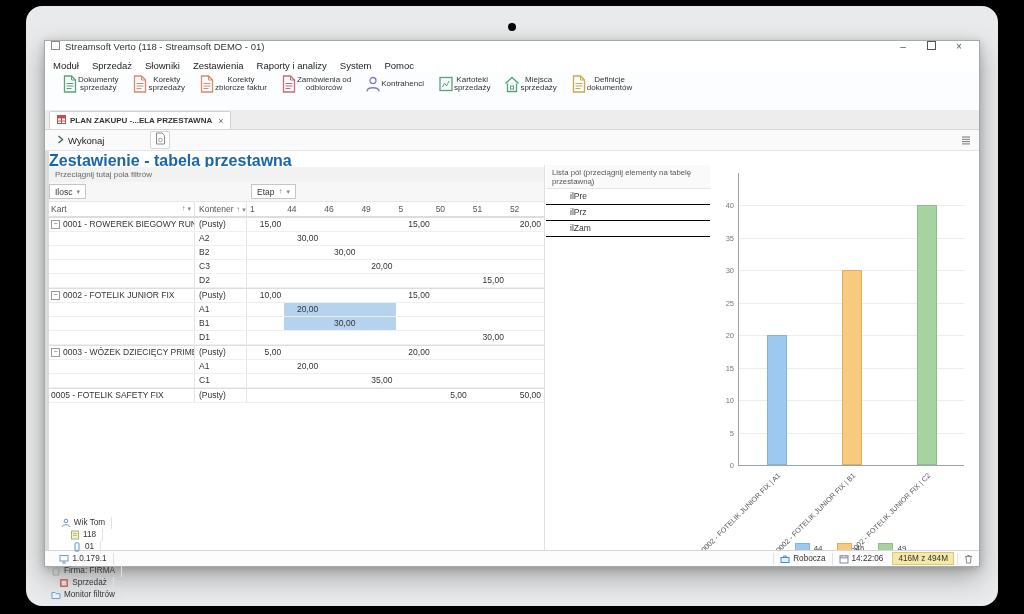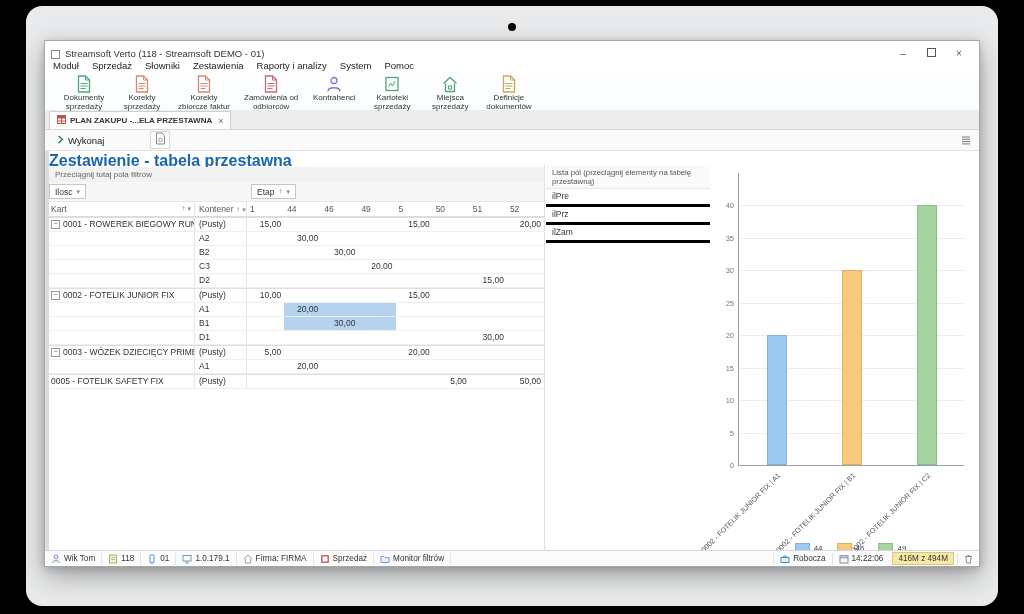--- a/index.html
+++ b/index.html
@@ -2,32 +2,32 @@
 <html><head>
 <meta charset="utf-8">
 <style>
   html,body{margin:0;padding:0;background:#000;width:1024px;height:614px;overflow:hidden;
     font-family:"Liberation Sans",sans-serif;-webkit-font-smoothing:antialiased;}
   .screen{position:absolute;left:26px;top:6px;width:972px;height:600px;background:#e9eaeb;border-radius:16px;}
   .camera-dot{position:absolute;left:508px;top:23px;width:8px;height:8px;border-radius:50%;background:#000;}
   .window{position:absolute;left:44px;top:40px;width:936px;height:527px;background:#fff;border:1px solid #a8a8a8;
     box-shadow:0 10px 25px rgba(0,0,0,.30),0 2px 8px rgba(0,0,0,.18);box-sizing:border-box;}
   
-  .titlebar{height:18px;display:flex;align-items:flex-end;padding:0 6px;font-size:9.5px;color:#333;}
+  .titlebar{height:18px;display:flex;align-items:flex-start;padding:0 6px;font-size:9.5px;color:#333;}
   .app-icon{width:9px;height:9px;border:1px solid #888;margin-right:5px;box-sizing:border-box;}
   .title-text{flex:0 0 auto;}
   .win-controls{margin-left:auto;display:flex;gap:0;}
   .win-btn{width:28px;text-align:center;color:#555;font-size:10px;cursor:default;}
   .max-box{display:inline-block;width:7px;height:7px;border:1px solid #555;}
   
   .menubar{height:13px;display:flex;align-items:center;gap:13px;padding:0 8px;font-size:9.5px;color:#222;background:#fff;}
   .menu-item{white-space:nowrap;}
   
   .toolbar{height:37px;display:flex;align-items:flex-start;padding:1px 4px 0 10px;background:#fbfdfe;border-bottom:1px solid #e8edf2;}
-  .tb-btn{display:flex;flex-direction:column;align-items:center;padding:1px 7px 0;min-width:44px;}
+  .tb-btn{display:flex;flex-direction:row;align-items:center;padding:1px 7px 0;min-width:44px;}
   .tb-ico{height:19px;display:flex;align-items:center;}
   .tb-lbl{font-size:8px;line-height:8.5px;color:#333;text-align:center;white-space:pre;margin-top:1px;}
   
   .tabbar{height:18px;background:#ededed;border-bottom:1px solid #d6d6d6;display:flex;align-items:flex-end;padding-left:4px;}
   .tab{height:17px;background:#fff;border:1px solid #d0d0d0;border-bottom:none;display:flex;align-items:center;gap:4px;
     padding:0 7px;font-size:8px;color:#333;font-weight:bold;border-radius:2px 2px 0 0;}
   .tab-close{color:#666;font-weight:normal;font-size:9px;margin-left:2px;}
   
   .commandbar{height:20px;background:#fafafa;border-bottom:1px solid #e3e3e3;display:flex;align-items:center;padding:0 6px;gap:36px;}
   .exec-btn{display:flex;align-items:center;gap:4px;font-size:9.5px;color:#222;padding:1px 6px;}
@@ -52,21 +52,21 @@
   .c-kont{padding-left:4px;border-right:1px solid #e4e4e4;overflow:hidden;white-space:nowrap;}
   .c-val{text-align:right;padding-right:3px;overflow:hidden;white-space:nowrap;}
   .c-val.sel{background:#b5d2ee;}
   .c-colhdr{text-align:left;padding-left:3px;}
   .hdr-icons{margin-left:auto;display:flex;gap:2px;padding-right:3px;color:#888;font-size:8px;}
   .exp{display:inline-block;width:7px;height:7px;line-height:6px;border:1px solid #999;font-size:7px;text-align:center;color:#555;background:#fff;flex:0 0 auto;}
   
   .vdivider{position:absolute;left:499px;top:14px;width:1px;height:385px;background:#e0e0e0;}
   .fields{position:absolute;left:501px;top:14px;width:164px;}
   .fields-title{font-size:7.8px;color:#555;background:#fafafa;border-bottom:1px solid #e6e6e6;padding:3px 4px 2px 6px;}
-  .field-item{font-size:8.5px;color:#333;border-bottom:3px solid #000000;height:15px;line-height:15px;padding-left:6px;}
+  .field-item{font-size:8.5px;color:#333;border-bottom:1px solid #000000;height:15px;line-height:15px;padding-left:24px;}
   
   .chart{position:absolute;left:666px;top:14px;width:262px;height:388px;}
   .plot{position:absolute;left:27px;top:8px;width:225px;height:292px;border-left:1px solid #9aa2aa;border-bottom:1px solid #9aa2aa;}
   .gridline{position:absolute;left:0;width:100%;height:1px;background:#ececec;}
   .ylab{position:absolute;width:23px;text-align:right;font-size:7.5px;color:#777;}
   .bar{position:absolute;bottom:0;width:20px;box-sizing:border-box;border:1px solid;}
   .xlab{position:absolute;width:150px;text-align:right;font-size:7.2px;color:#555;white-space:nowrap;
     transform:rotate(-45deg);transform-origin:100% 0;}
   .legend{position:absolute;left:27px;top:378px;width:225px;display:flex;justify-content:center;gap:14px;}
   .leg-item{display:flex;align-items:center;gap:4px;font-size:8px;color:#444;}
@@ -390,20 +390,32 @@
             <div class="c-kont">A1</div>
             <div class="c-val"></div>
             <div class="c-val">20,00</div>
             <div class="c-val"></div>
             <div class="c-val"></div>
             <div class="c-val"></div>
             <div class="c-val"></div>
             <div class="c-val"></div>
             <div class="c-val"></div>
           </div>
+          <div class="prow">
+            <div class="c-kart"></div>
+            <div class="c-kont">C1</div>
+            <div class="c-val"></div>
+            <div class="c-val"></div>
+            <div class="c-val"></div>
+            <div class="c-val">35,00</div>
+            <div class="c-val"></div>
+            <div class="c-val"></div>
+            <div class="c-val"></div>
+            <div class="c-val"></div>
+          </div>
           <div class="prow grp">
             <div class="c-kart">
               <span>0005 - FOTELIK SAFETY FIX</span>
             </div>
             <div class="c-kont">(Pusty)</div>
             <div class="c-val"></div>
             <div class="c-val"></div>
             <div class="c-val"></div>
             <div class="c-val"></div>
             <div class="c-val"></div>
@@ -462,21 +474,21 @@
             <span>46</span>
           </div>
           <div class="leg-item">
             <span class="leg-swatch" style="background: rgb(166, 212, 160); border-color: rgb(140, 190, 133);"></span>
             <span>49</span>
           </div>
         </div>
     </div>
   </div>
   <div class="statusbar">
-    <div id="sb-left" style="display:flex;align-items:center;">
+    <div id="sb-left" style="display:flex;align-items:center;flex-direction:column;">
         <div class="sb-item">
           <span style="display: flex;">
             <svg width="10" height="10" viewBox="0 0 10 10">
               <circle cx="5" cy="3" r="1.8" fill="none" stroke="#6b8fbf"></circle>
               <path d="M1.2 9c0-3 7.6-3 7.6 0" fill="none" stroke="#6b8fbf"></path>
             </svg>
           </span>
           <span>Wik Tom</span>
         </div>
         <div class="sb-item">

